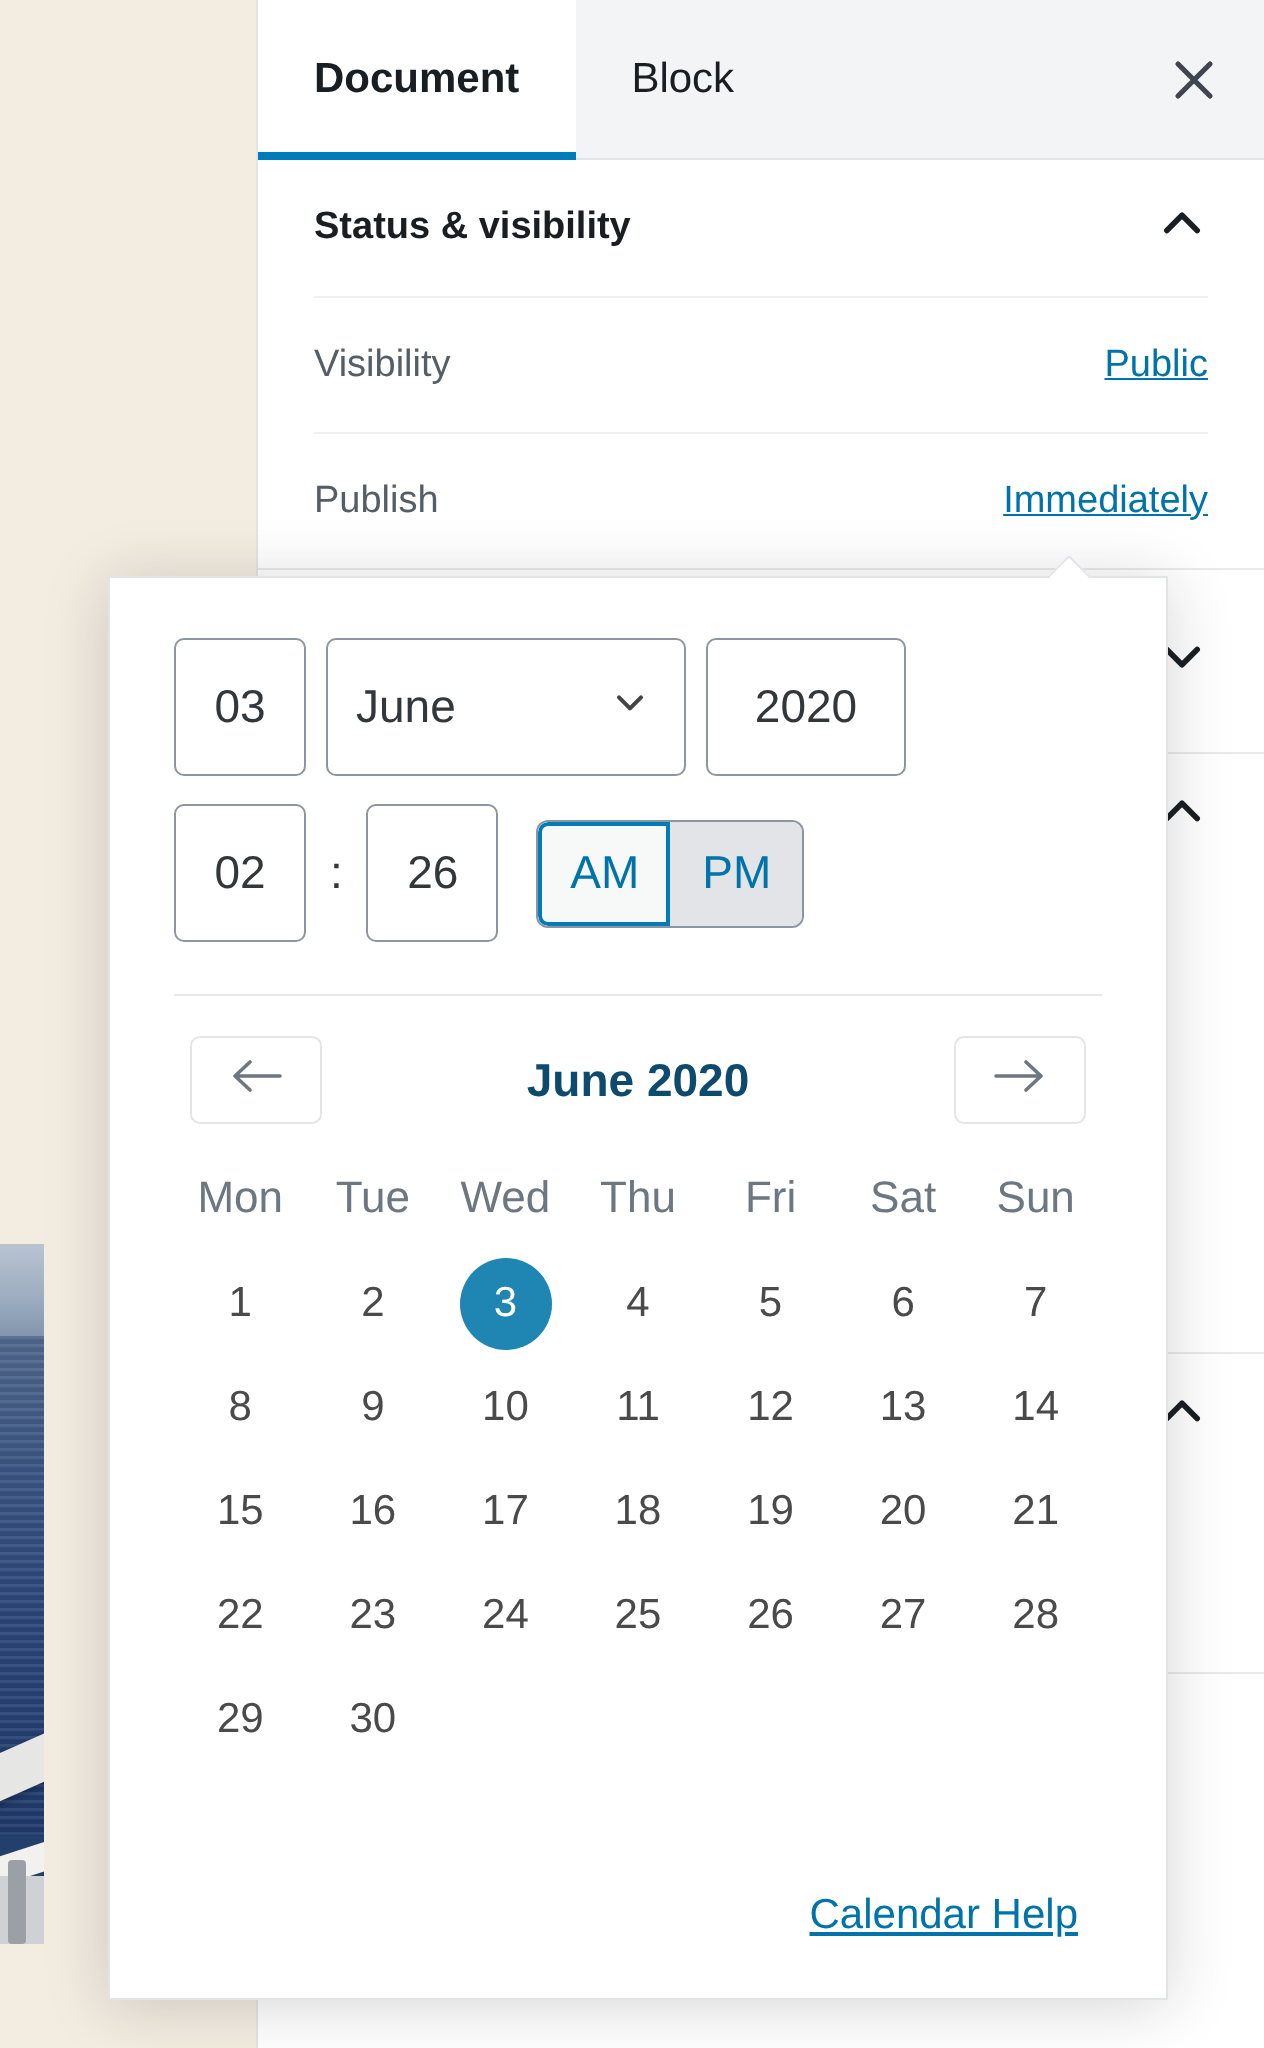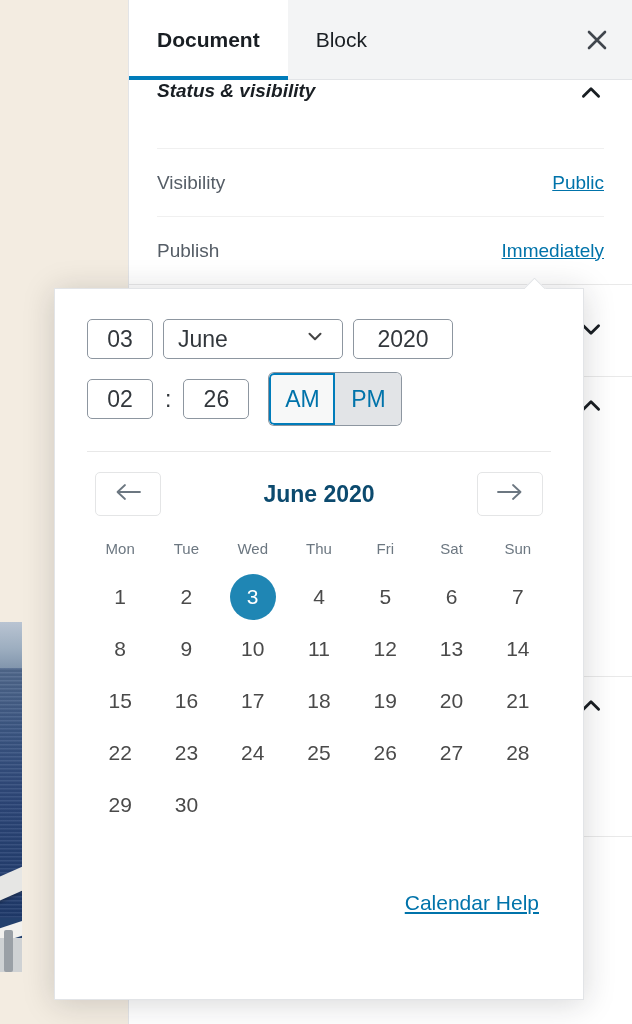--- a/index.html
+++ b/index.html
@@ -122,24 +122,24 @@
     color: #40464d;
   }
   .tab-close svg { display: block; }
 
   .panel-section {
     border-bottom: 1px solid #e9e9e9;
     padding: 0 28px;
   }
   .panel-head {
     display: flex;
+    align-items: center;
     justify-content: space-between;
     height: 68px;
     cursor: pointer;
-    font-style: italic;
   }
   .panel-title {
     font-size: 19px;
     font-weight: bold;
     color: #191e23;
   }
   .chev { color: #191e23; display: block; }
 
   .row {
     display: flex;
@@ -204,21 +204,21 @@
   }
   .pop-inner { padding: 30px 32px 0 32px; }
 
   .dt-row {
     display: flex;
     align-items: center;
     gap: 10px;
     margin-bottom: 14px;
   }
   .fld {
-    height: 40px;
+    height: 69px;
     border: 1px solid #8d96a0;
     border-radius: 5px;
     background: #fff;
     font-size: 23px;
     color: #32373c;
     font-family: "Liberation Sans", sans-serif;
     display: flex;
     align-items: center;
     padding: 0 14px;
   }
@@ -293,21 +293,21 @@
     font-weight: bold;
     color: #0c4a6e;
   }
 
   table.cal {
     width: 100%;
     border-collapse: collapse;
     table-layout: fixed;
   }
   table.cal th {
-    font-size: 15px;
+    font-size: 22px;
     font-weight: normal;
     color: #6c7781;
     padding: 6px 0 14px 0;
     text-align: center;
   }
   table.cal td {
     text-align: center;
     padding: 0;
     height: 52px;
   }

